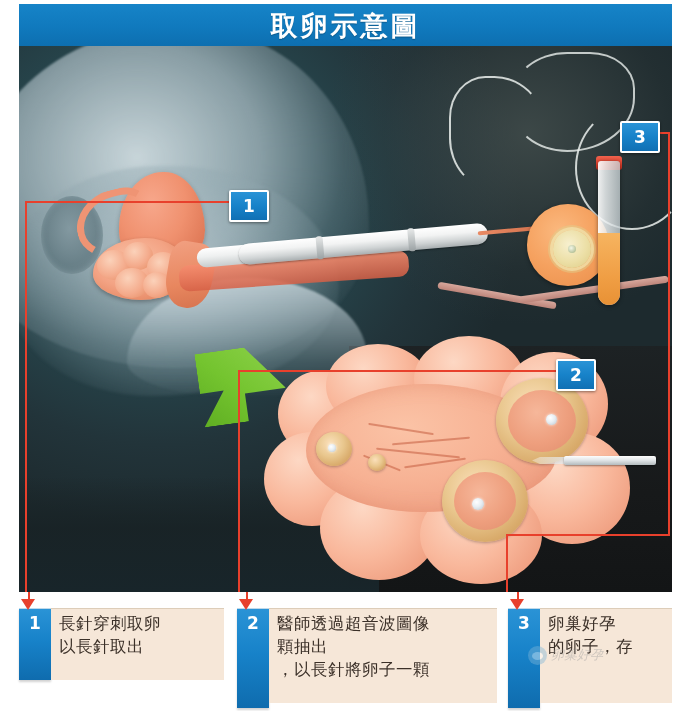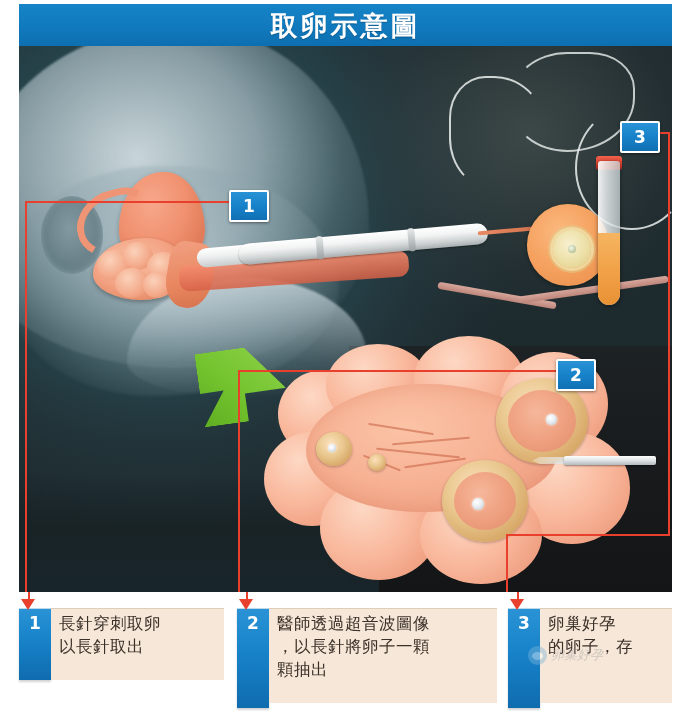--- a/index.html
+++ b/index.html
@@ -409,22 +409,22 @@
         <div>以長針取出</div>
       </div>
     </div>
 
     <div class="caption" style="left:237px;width:260px;height:95px;">
       <div class="cap-arrow-stem" style="left:9px;"></div>
       <div class="cap-arrow" style="left:2px;"></div>
       <div class="cap-num" style="height:95px;">2</div>
       <div class="cap-text" style="width:228px;height:95px;">
         <div>醫師透過超音波圖像</div>
+        <div>顆抽出</div>
         <div>，以長針將卵子一顆</div>
-        <div>顆抽出</div>
       </div>
     </div>
 
     <div class="caption" style="left:508px;width:164px;height:95px;">
       <div class="cap-arrow-stem" style="left:9px;"></div>
       <div class="cap-arrow" style="left:2px;"></div>
       <div class="cap-num" style="height:95px;">3</div>
       <div class="cap-text" style="width:132px;height:95px;">
         <div>卵巢好孕</div>
         <div>的卵子，存</div>

